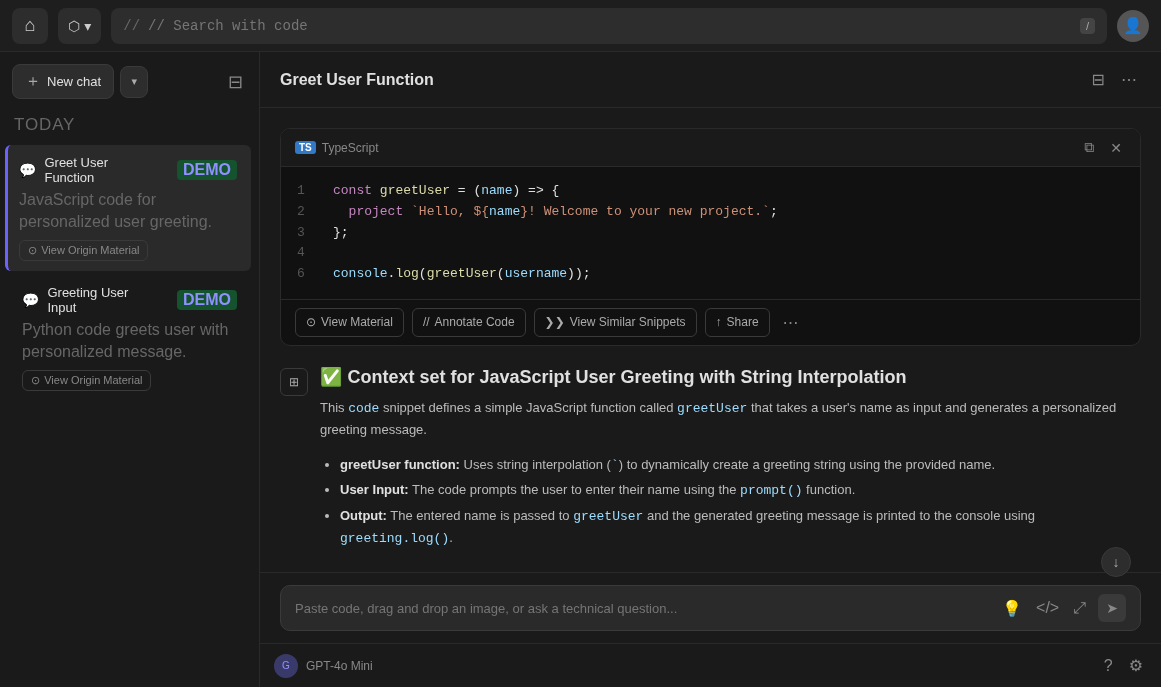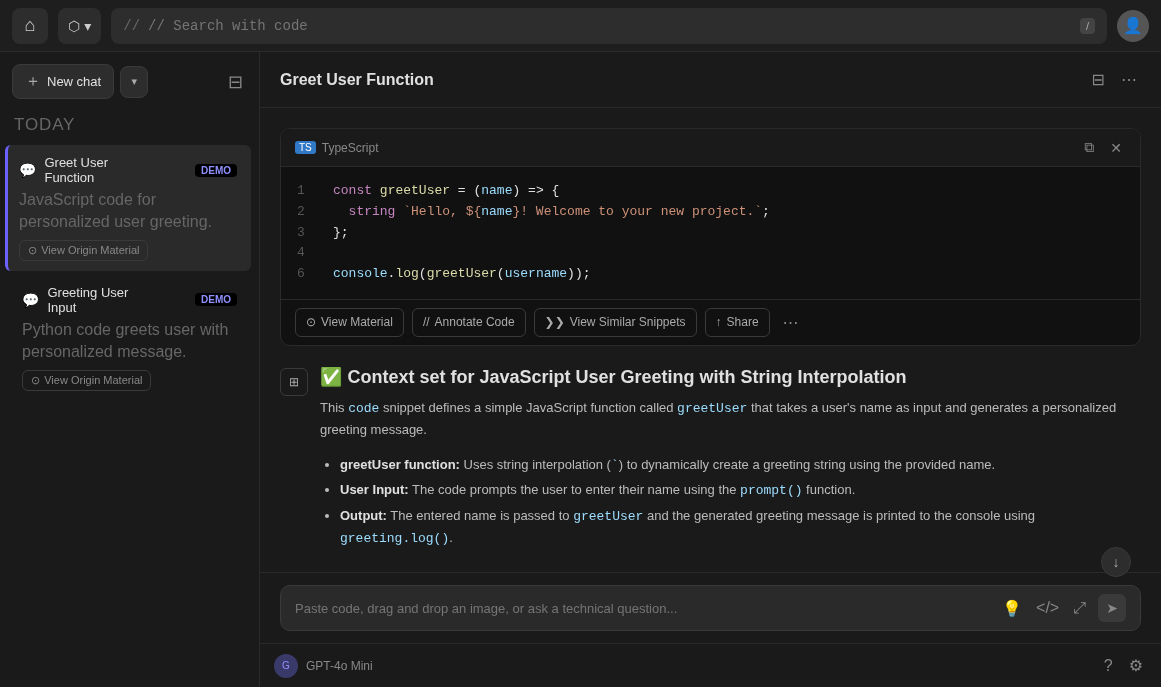--- a/index.html
+++ b/index.html
@@ -158,23 +158,23 @@
     }
     .chat-item-header {
       display: flex;
       align-items: center;
       gap: 8px;
       margin-bottom: 4px;
     }
     .chat-icon { font-size: 14px; color: #888; }
     .chat-title { font-size: 13px; color: #e0e0e0; font-weight: 500; }
     .demo-badge {
-      background: #000000;
+      background: #14532d;
       color: #9090ff;
-      font-size: 10px;
+      font-size: 16px;
       padding: 1px 6px;
       border-radius: 4px;
       font-weight: 600;
       margin-left: 40px;
     }
     .chat-desc {
       font-size: 16px;
       color: #666;
       line-height: 1.4;
       margin-bottom: 6px;
@@ -251,21 +251,21 @@
       display: flex;
       align-items: center;
       gap: 6px;
       font-size: 12px;
       color: #888;
     }
     .ts-icon {
       background: #3178c6;
       color: white;
       font-size: 10px;
-      font-weight: 400;
+      font-weight: 700;
       padding: 1px 4px;
       border-radius: 3px;
     }
     .code-block-actions {
       display: flex;
       gap: 8px;
     }
     .code-action-btn {
       background: transparent;
       border: none;
@@ -538,21 +538,21 @@
           <div class="code-block-actions">
             <button class="code-action-btn">⧉</button>
             <button class="code-action-btn">✕</button>
           </div>
         </div>
         <div class="code-content">
           <div>
             <span class="line-nums">1</span><span class="kw">const</span> <span class="fn">greetUser</span> <span class="op">= (</span><span class="var">name</span><span class="op">) =&gt; {</span>
           </div>
           <div>
-            <span class="line-nums">2</span>&nbsp;&nbsp;<span class="kw">string</span> <span class="str">`Hello, ${<span class="var">name</span>}! Welcome to your new project.`</span><span class="op">;</span>
+            <span class="line-nums">2</span>&nbsp;&nbsp;<span class="kw">project</span> <span class="str">`Hello, ${<span class="var">name</span>}! Welcome to your new project.`</span><span class="op">;</span>
           </div>
           <div>
             <span class="line-nums">3</span><span class="op">};</span>
           </div>
           <div>
             <span class="line-nums">4</span>
           </div>
           <div>
             <span class="line-nums">6</span><span class="var">console</span><span class="op">.</span><span class="fn">log</span><span class="op">(</span><span class="fn">greetUser</span><span class="op">(</span><span class="var">username</span><span class="op">));</span>
           </div>

